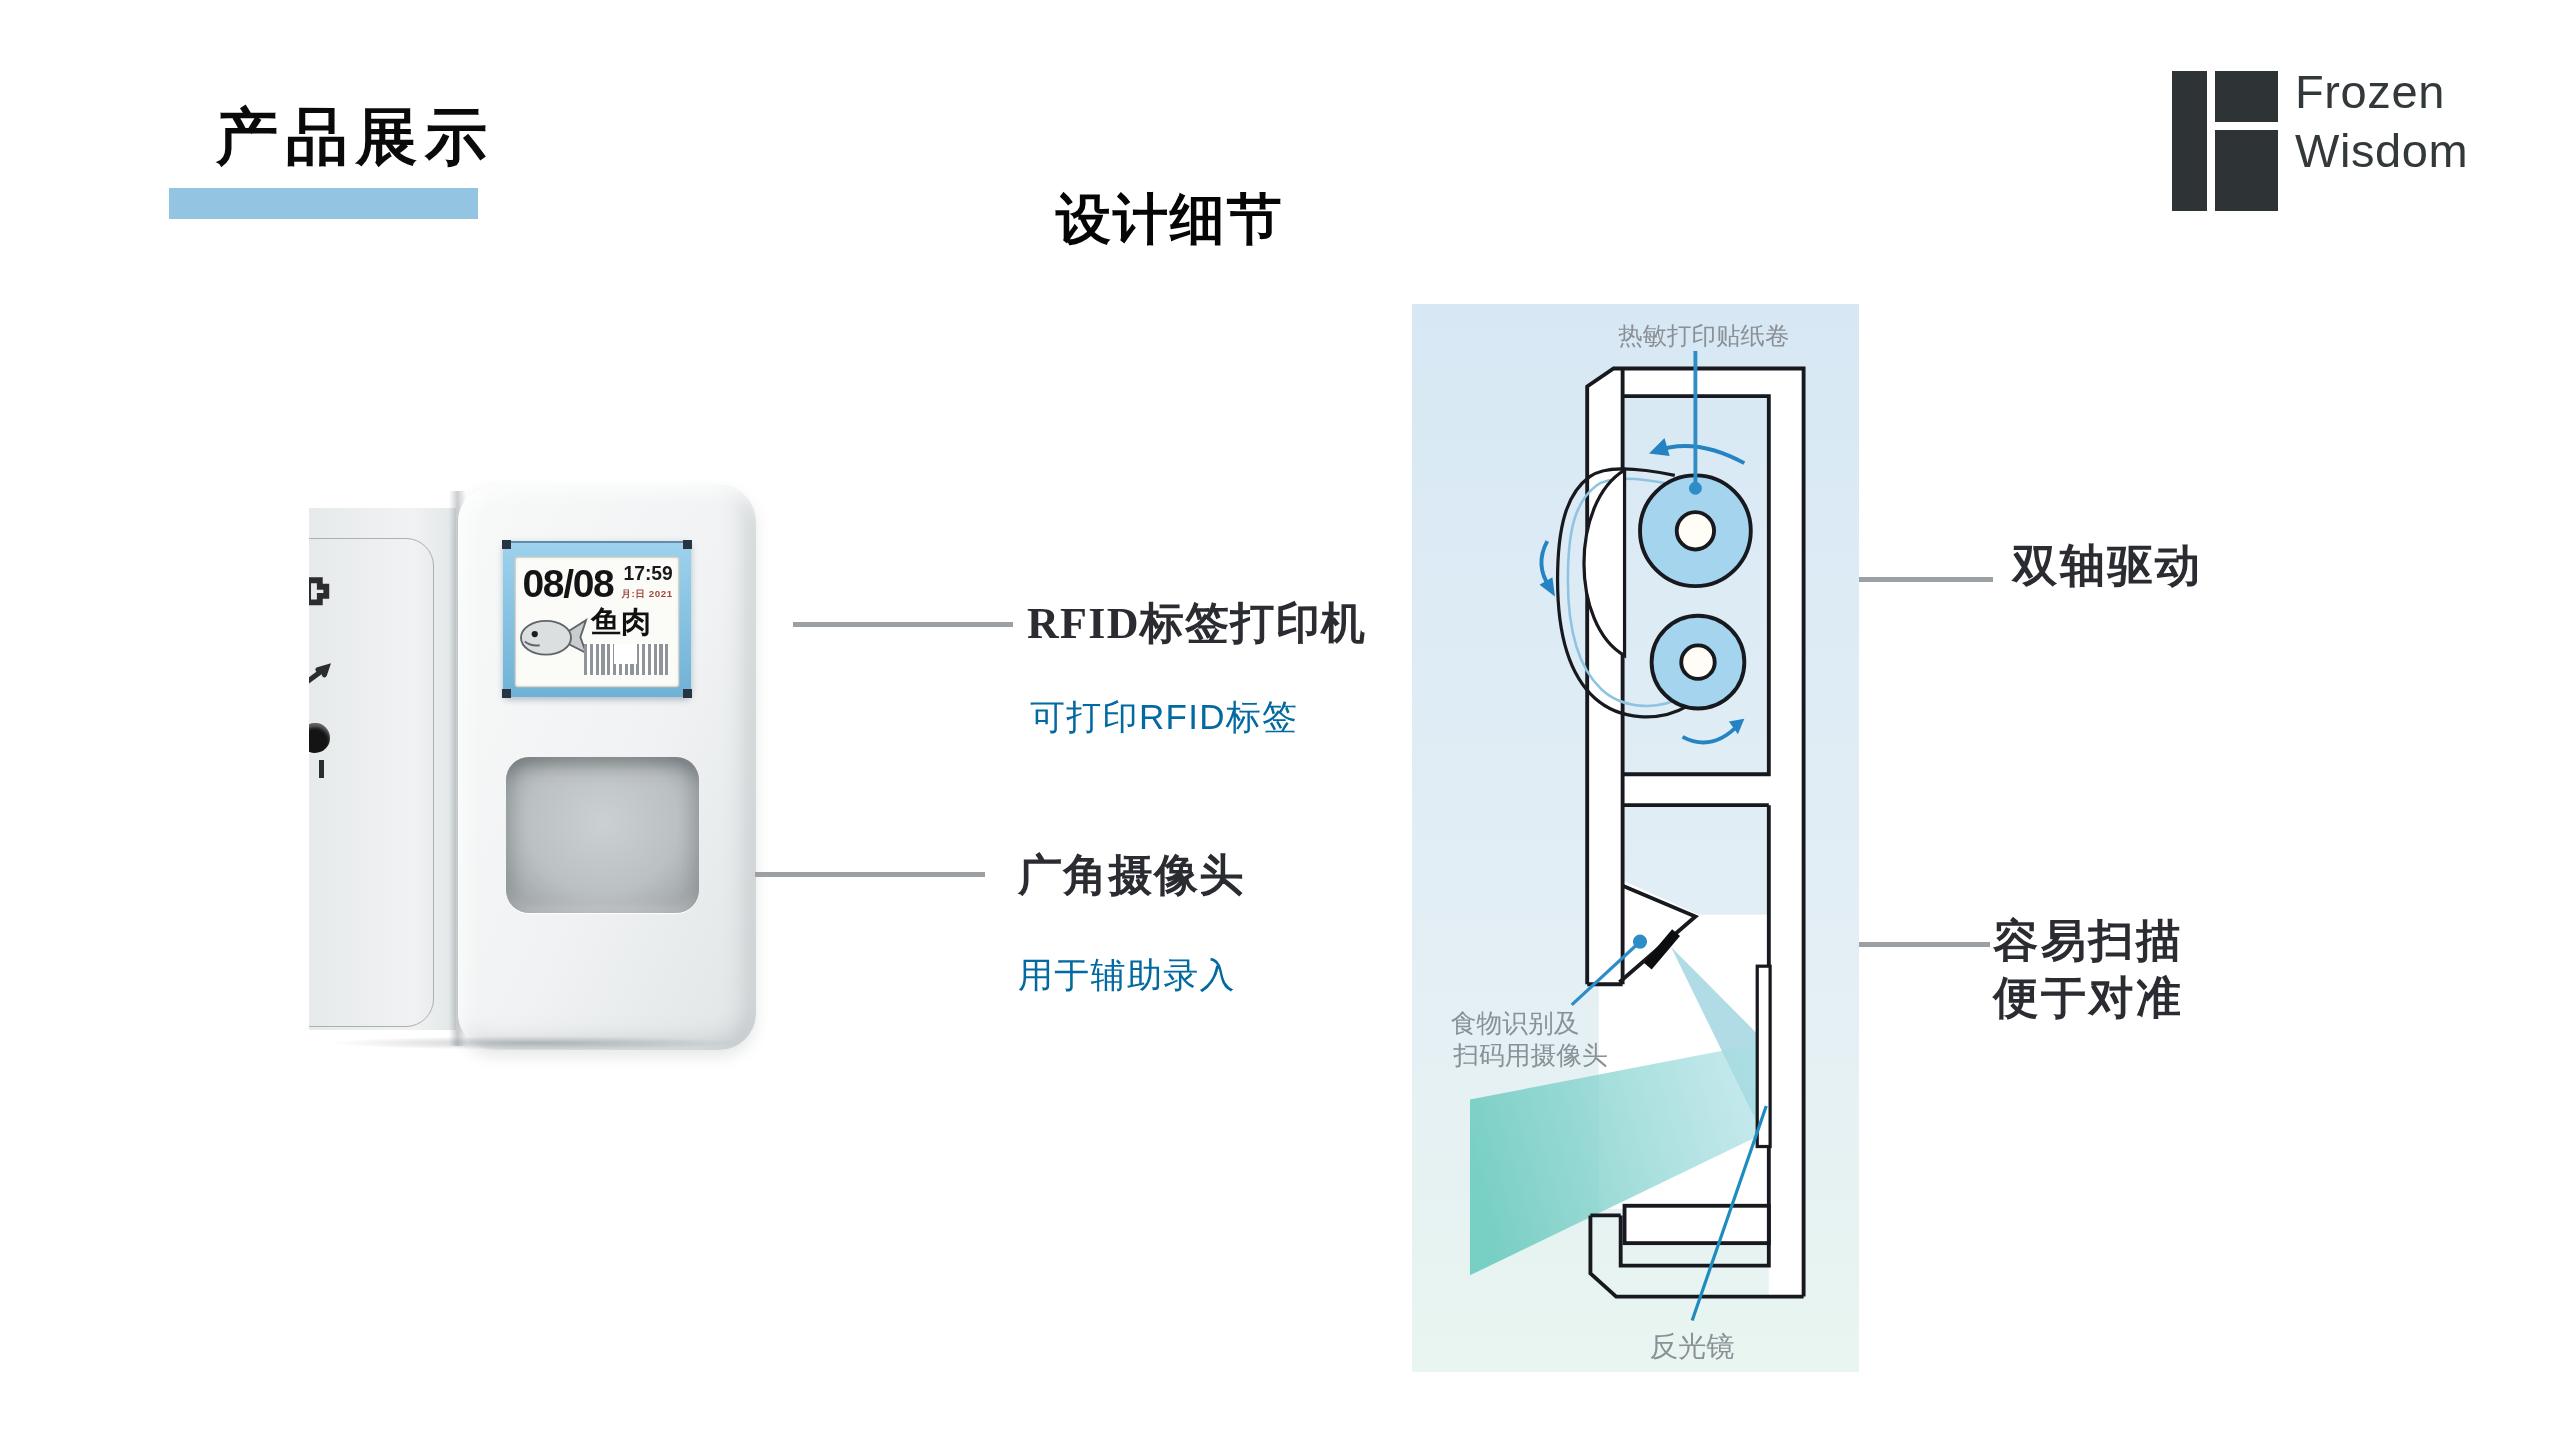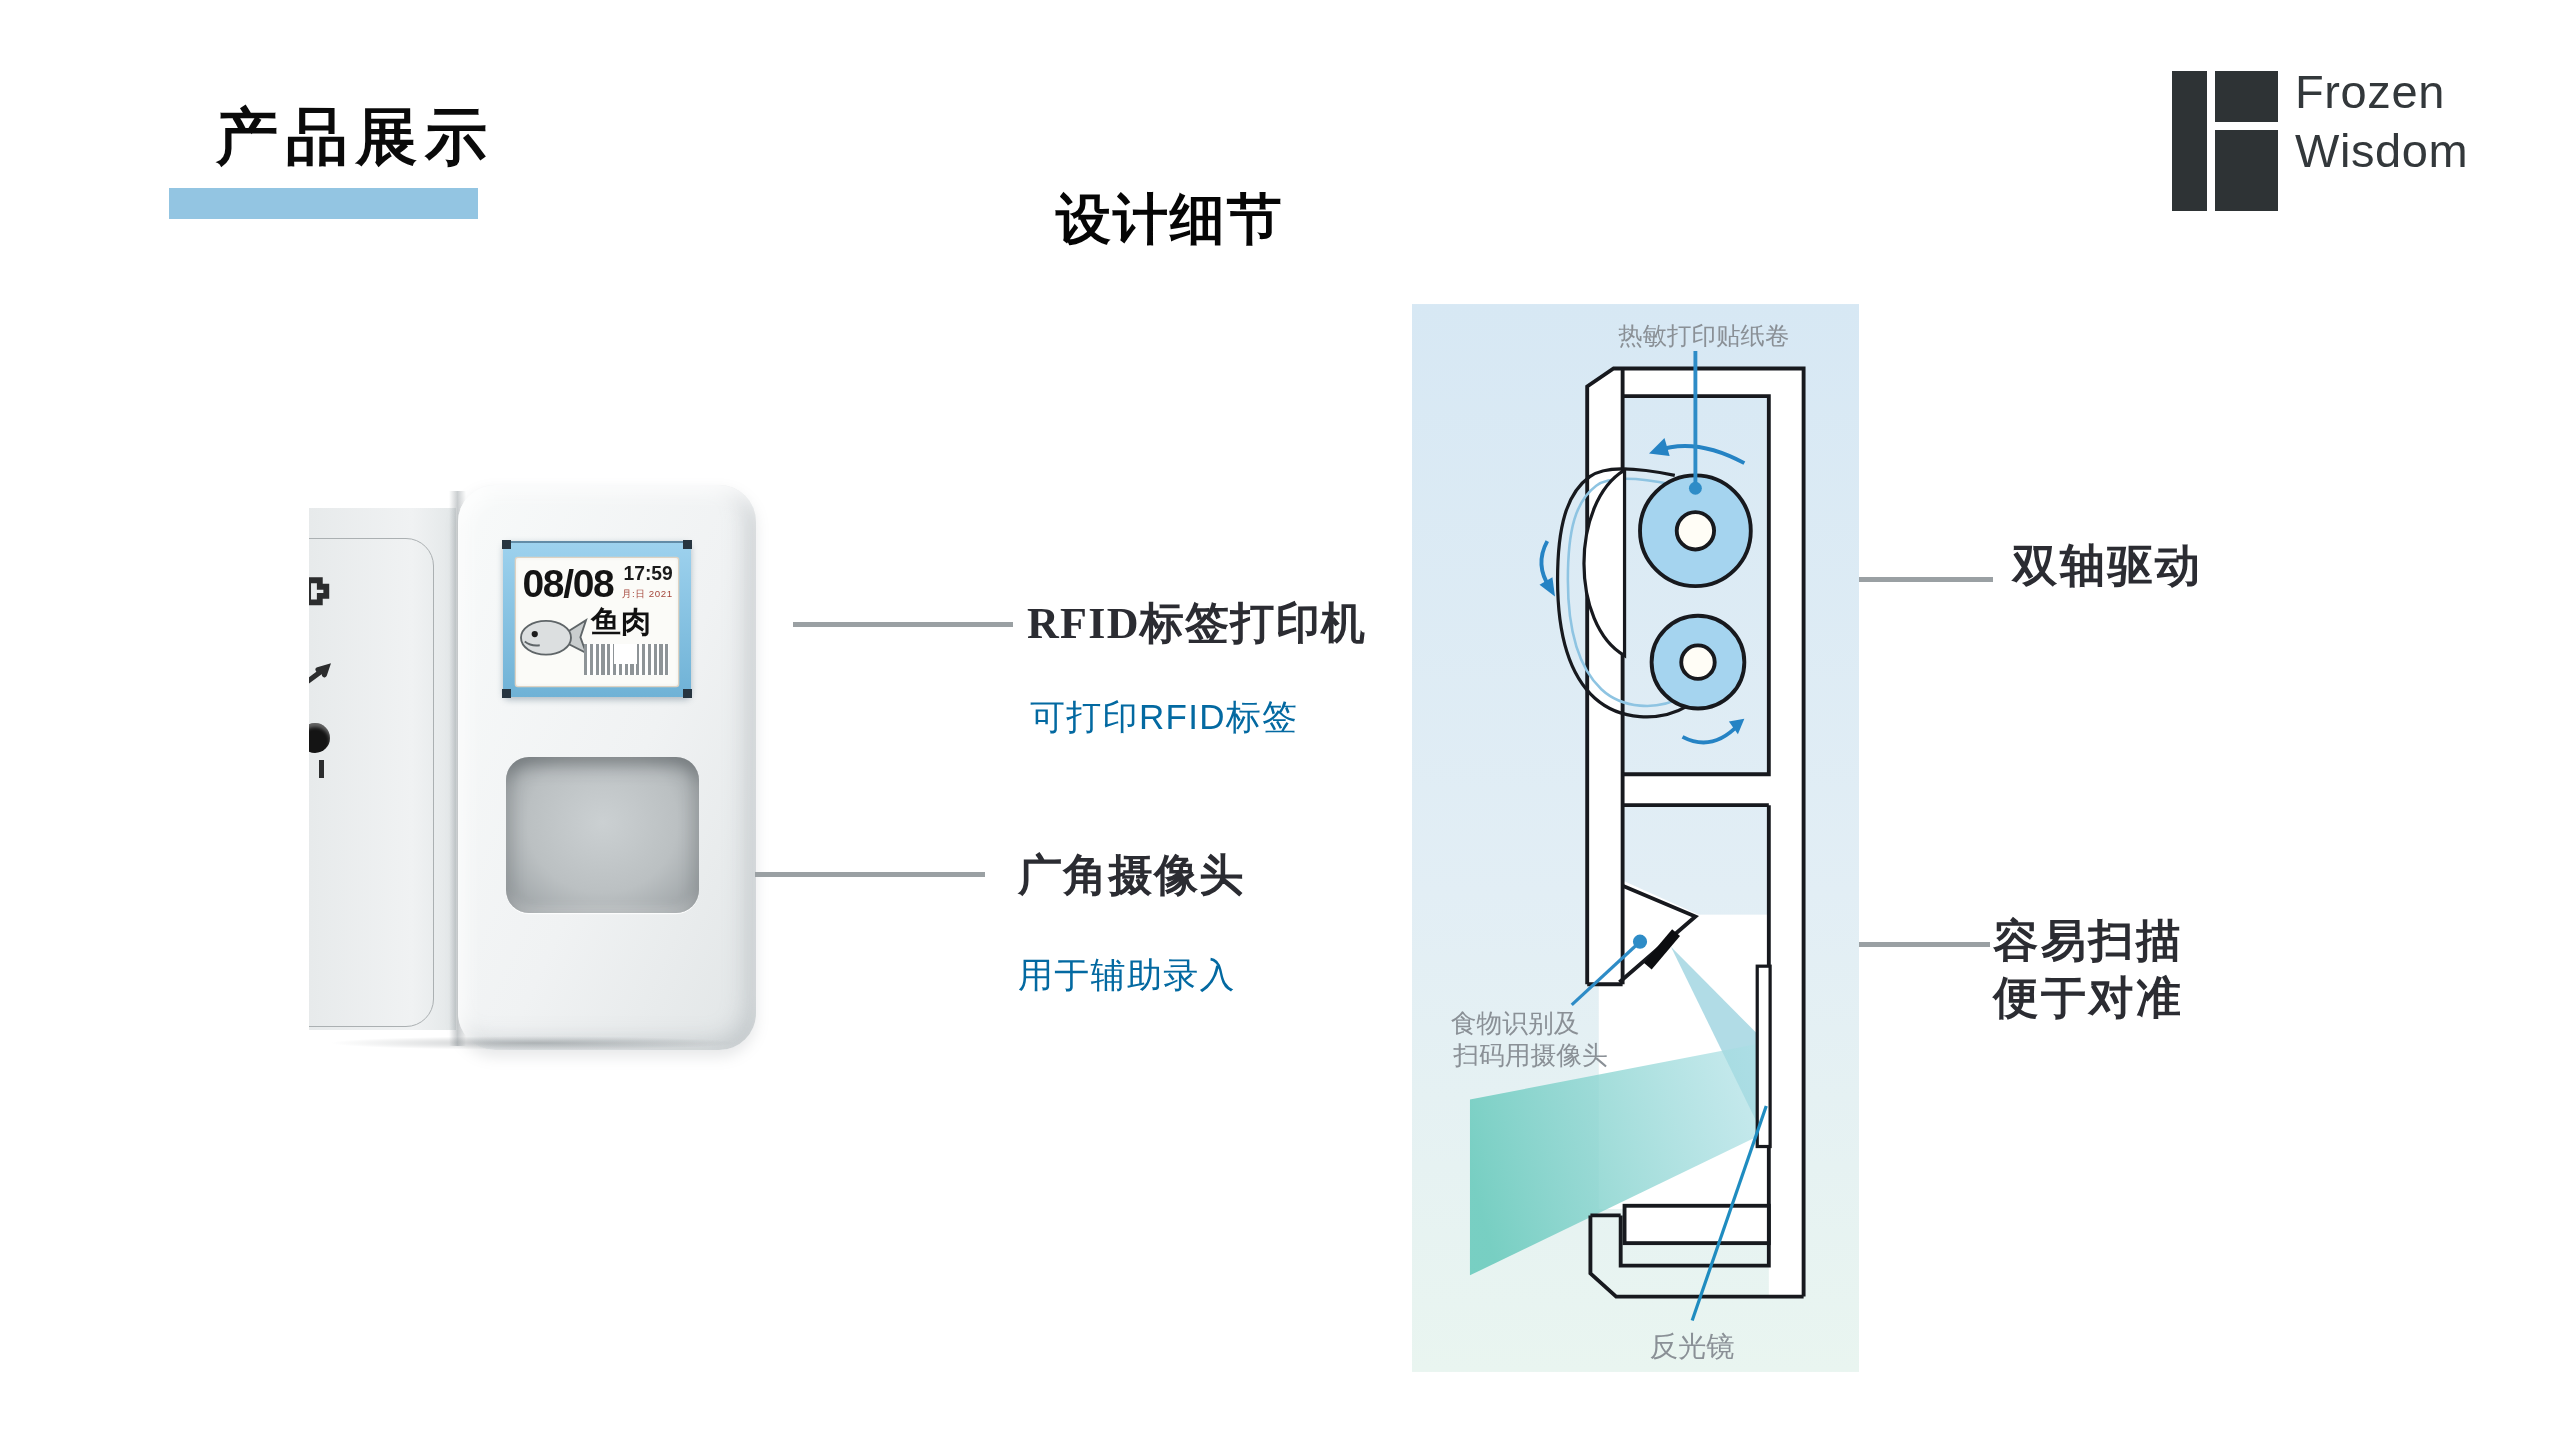--- a/index.html
+++ b/index.html
@@ -33,21 +33,21 @@
   
   .label-unit{left:194px;top:56px;width:188px;height:156px;border-radius:6.4px;
       background:linear-gradient(180deg,#9ed2ee,#6fb2d6);
       box-shadow:0 2.6px 6.4px rgba(60,90,110,.35), inset 0 1.9px 0 rgba(40,70,95,.5);}
   .pin{width:9px;height:9px;background:#273540;position:absolute;}
   .pin.tl{left:-1.3px;top:-1.3px}.pin.tr{right:-1.3px;top:-1.3px}.pin.bl{left:-1.3px;bottom:-1.3px}.pin.br{right:-1.3px;bottom:-1.3px}
   .paper-label{position:absolute;left:13px;top:16.7px;width:162px;height:128px;background:#fbfbf8;border-radius:1.9px;
       box-shadow:0 0 0 1.3px #ddd2c2, inset 0 0 3.9px rgba(0,0,0,.06);}
   .lbl-date{left:6.4px;top:3.9px;font-size:39px;font-weight:800;letter-spacing:-1.3px;color:#141414;}
   .lbl-time{right:5.2px;top:5.2px;font-size:19.3px;font-weight:800;color:#1a1a1a;}
-  .lbl-note{right:5.2px;top:30px;font-size:9.7px;font-weight:400;color:#a5473c;letter-spacing:0.6px;}
+  .lbl-note{right:5.2px;top:30px;font-size:9.7px;font-weight:700;color:#a5473c;letter-spacing:0.6px;}
   .lbl-item{left:75px;top:44px;font-size:30px;font-weight:800;color:#111;border-bottom:1.9px solid #3a3a3a;padding-bottom:1.3px;}
   .lbl-fish{left:0px;top:49px;width:75px;height:59px;}
   .barcode{left:68px;top:86px;width:85px;height:31px;
       background:repeating-linear-gradient(90deg,#8e9497 0 3.2px,#ffffff 3.2px 5.8px);}
   .barcode-notch{position:absolute;left:30px;top:0px;width:23px;height:20.6px;background:#fff;}
 
   
   .cam-recess{left:197px;top:272px;width:193px;height:156px;border-radius:23px;
       background:radial-gradient(ellipse at 50% 42%,#cbd0d2 0%,#bbc0c2 55%,#969c9f 100%);
       box-shadow:inset 0 7.7px 16.7px rgba(55,62,66,.5), inset 0 -5.2px 10.3px rgba(255,255,255,.35), 0 1.3px 0 rgba(255,255,255,.8);}

